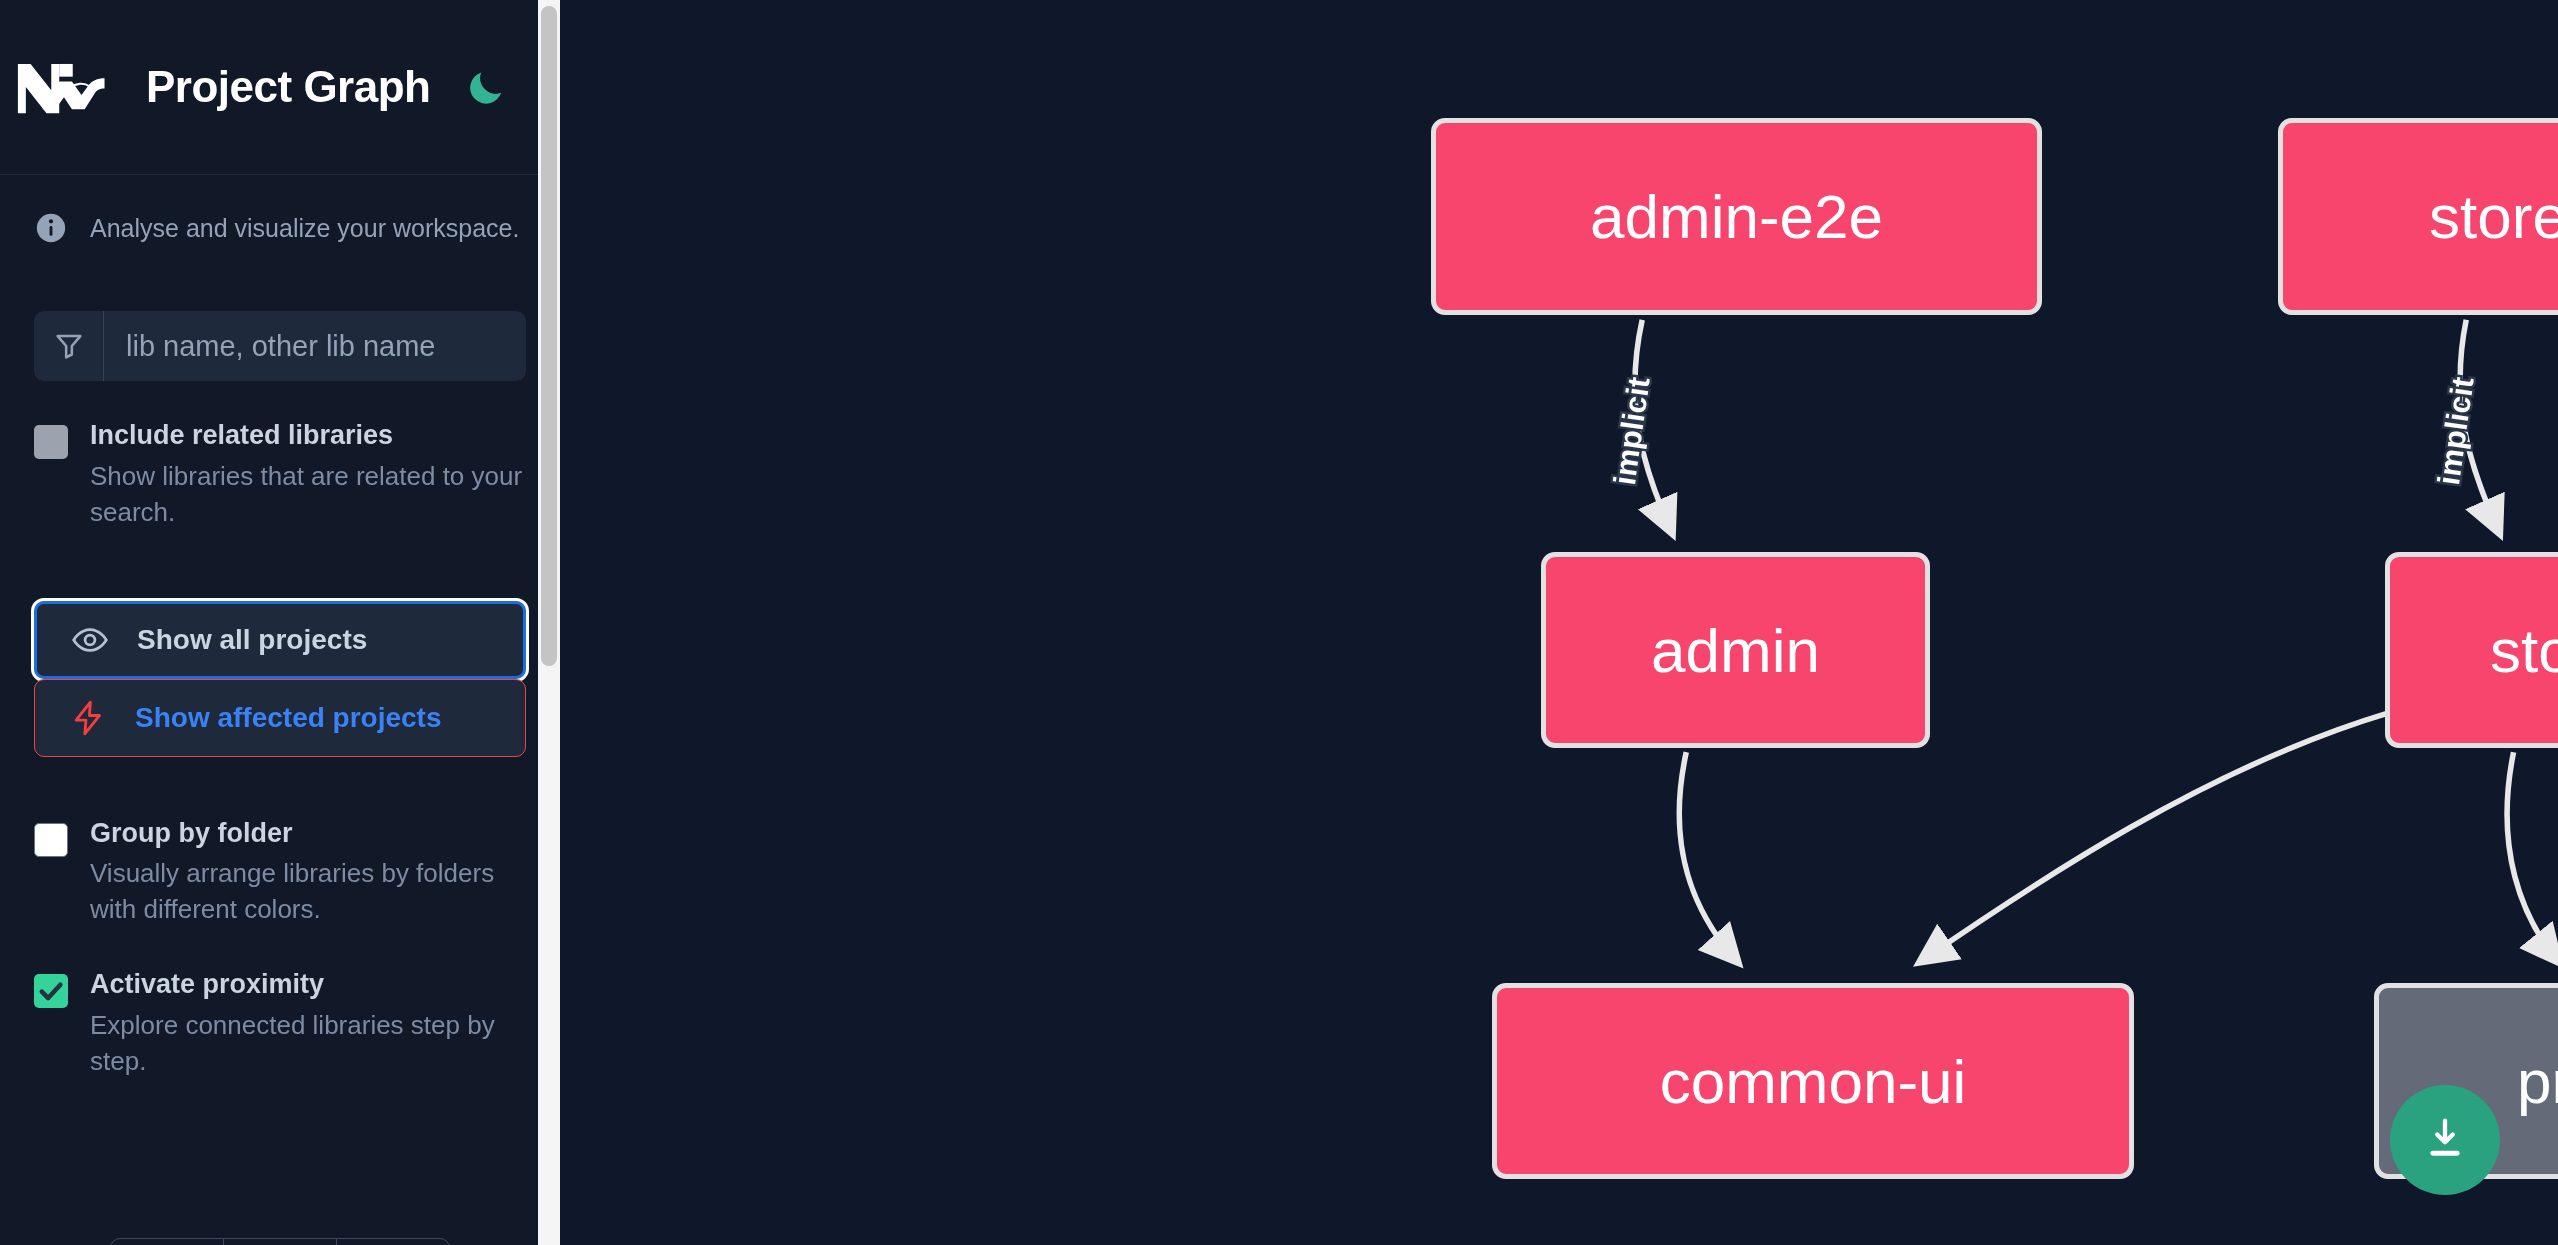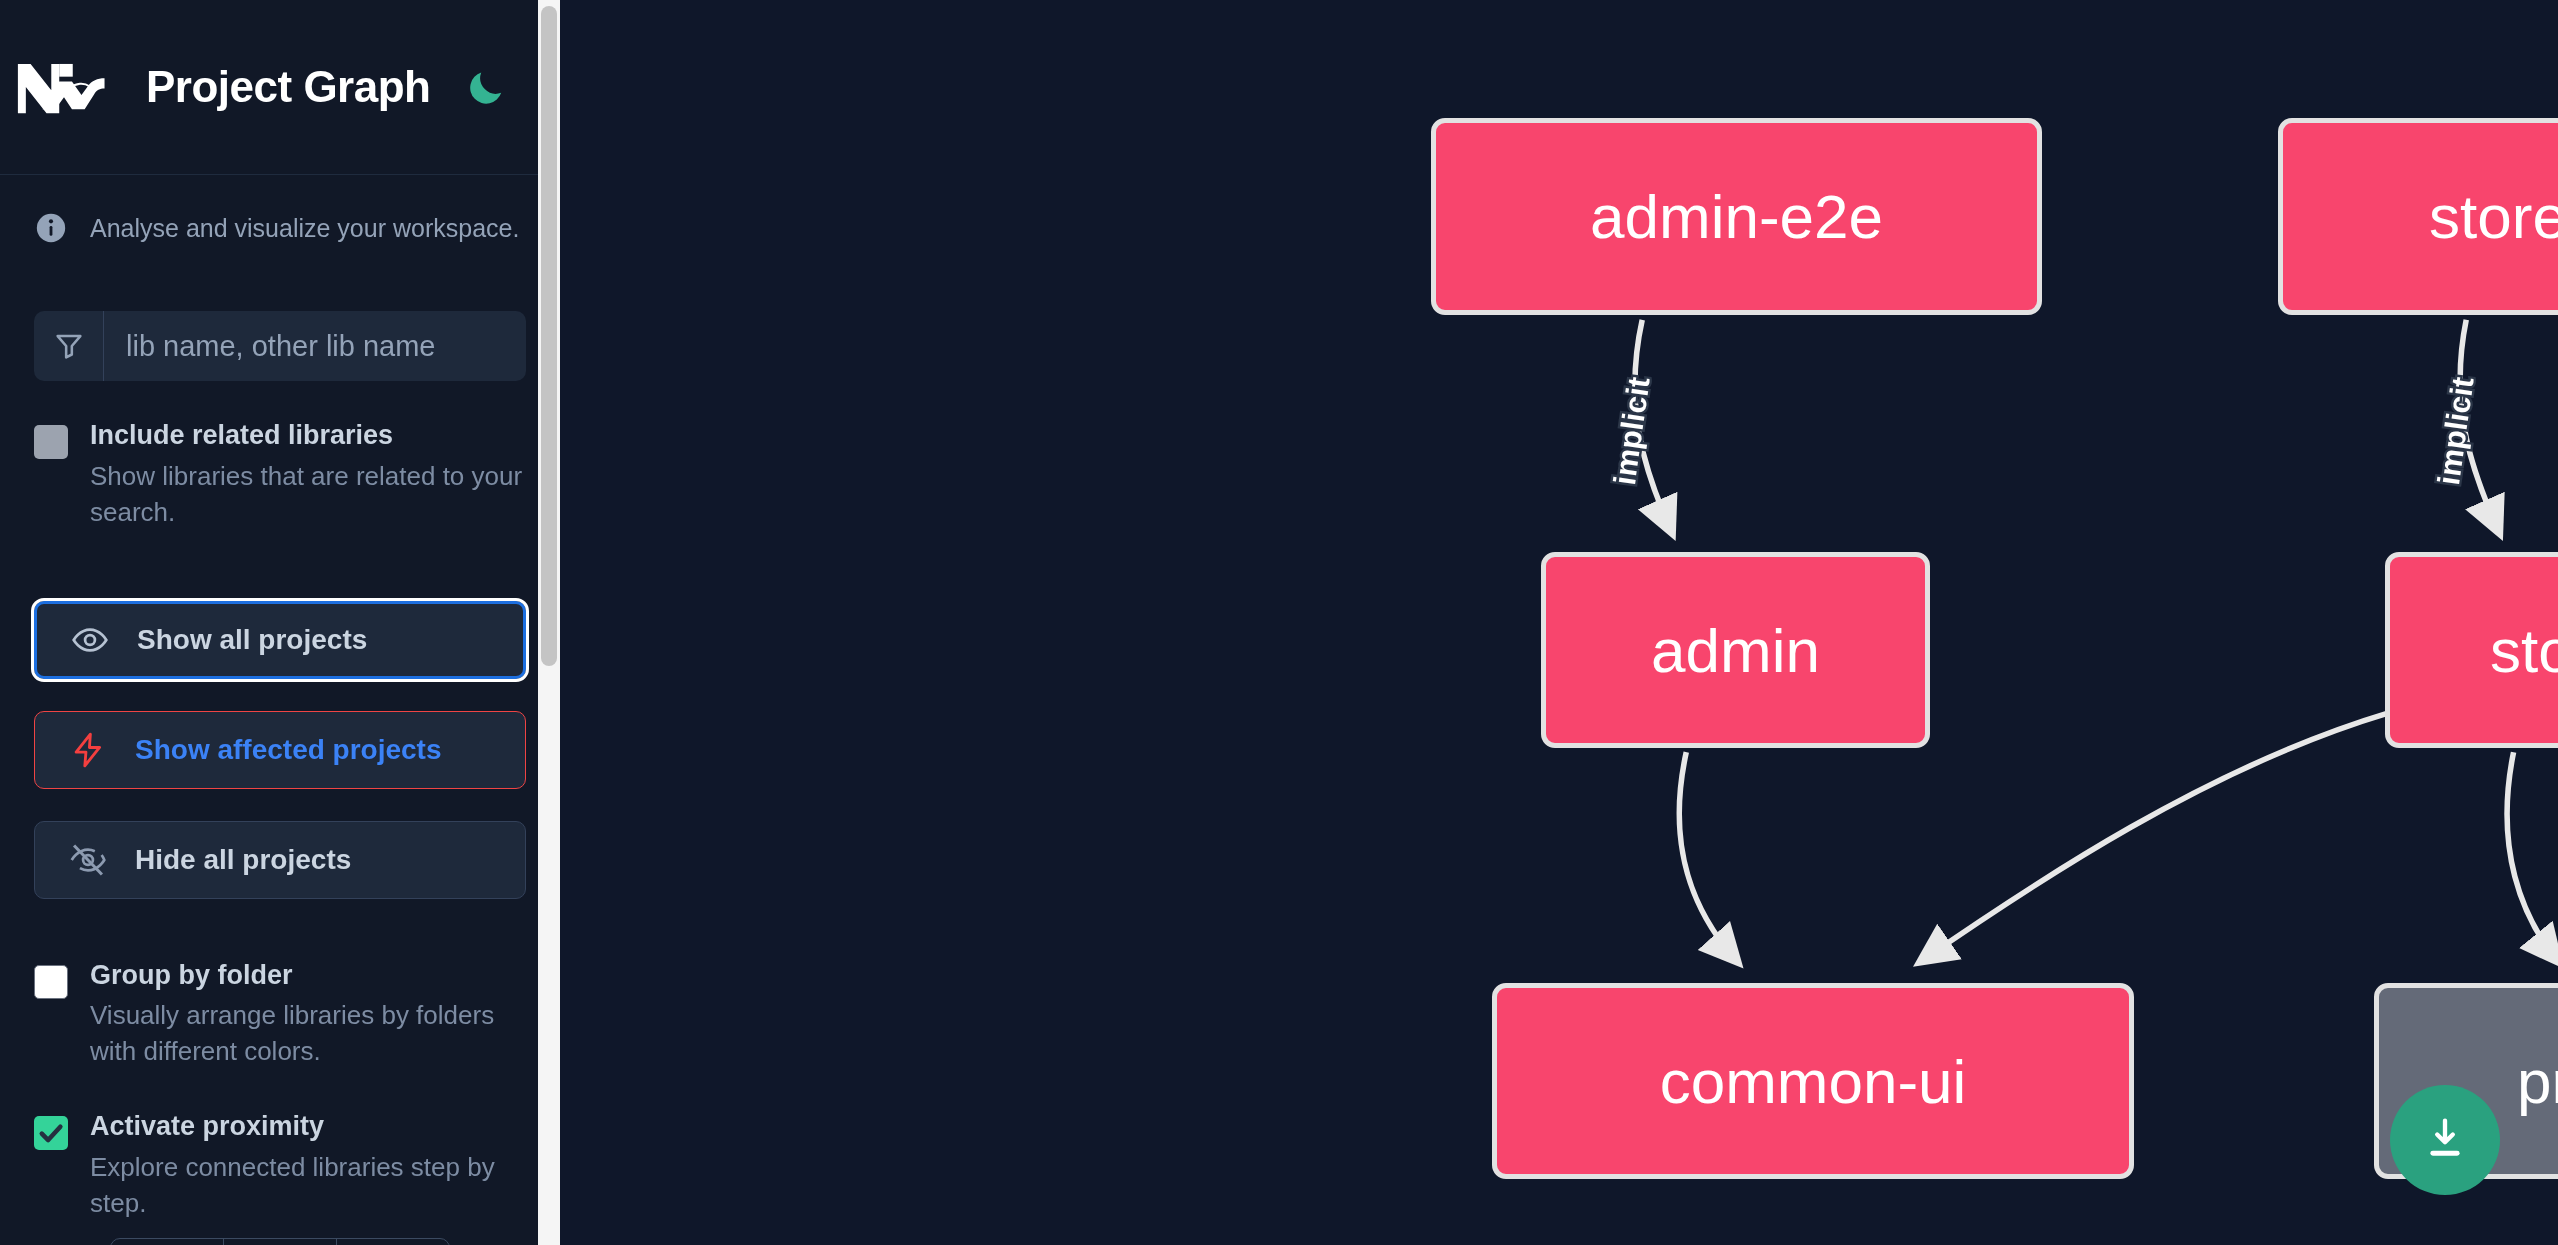--- a/index.html
+++ b/index.html
@@ -107,21 +107,21 @@
     line-height: 1.25;
   }
   .check-desc {
     color: #7d8ca3;
     font-size: 26px;
     line-height: 1.38;
     margin-top: 6px;
   }
 
   
-  .btn-stack { margin: 70px 34px 8px 34px; display: flex; flex-direction: column; gap: 32px; }
+  .btn-stack { margin: 70px 34px 8px 34px; display: flex; flex-direction: column; }
   .act-btn {
     height: 78px;
     display: flex; align-items: center;
     padding: 0 34px;
     gap: 26px;
     background: #1e293b;
     border-radius: 10px;
     cursor: pointer;
     border: 1px solid #33415a;
     font-size: 28px;
@@ -270,30 +270,20 @@
 
         <button class="act-btn danger">
           <span class="bi">
             <svg viewBox="0 0 24 24" width="38" height="38" aria-hidden="true">
               <path fill="none" stroke="#f43f3f" stroke-width="1.8" stroke-linejoin="round" d="M13.5 2 4.5 13.3h6.2L10 22l9.3-11.6h-6.4z"></path>
             </svg>
           </span>
           <span>Show affected projects</span>
         </button>
 
-        <button class="act-btn">
-          <span class="bi">
-            <svg viewBox="0 0 24 24" width="38" height="38" aria-hidden="true">
-              <path fill="none" stroke="#8c9ab0" stroke-width="1.7" d="M1.7 12S5.4 5.5 12 5.5c1.6 0 3 .4 4.3 1M20.6 8.9c1.1 1.6 1.7 3.1 1.7 3.1S18.6 18.5 12 18.5c-2 0-3.7-.6-5.1-1.4"></path>
-              <circle cx="12" cy="12" r="3.1" fill="none" stroke="#8c9ab0" stroke-width="1.7"></circle>
-              <line x1="3.2" y1="2.8" x2="20.8" y2="21.2" stroke="#8c9ab0" stroke-width="1.9"></line>
-            </svg>
-          </span>
-          <span>Hide all projects</span>
-        </button>
       </div>
 
       <div class="check-row" style="margin-top:60px">
         <span class="cbox white"></span>
         <span class="check-texts">
           <span class="check-label">Group by folder</span>
           <span class="check-desc" style="display:block">Visually arrange libraries by folders with different colors.</span>
         </span>
       </div>
 

